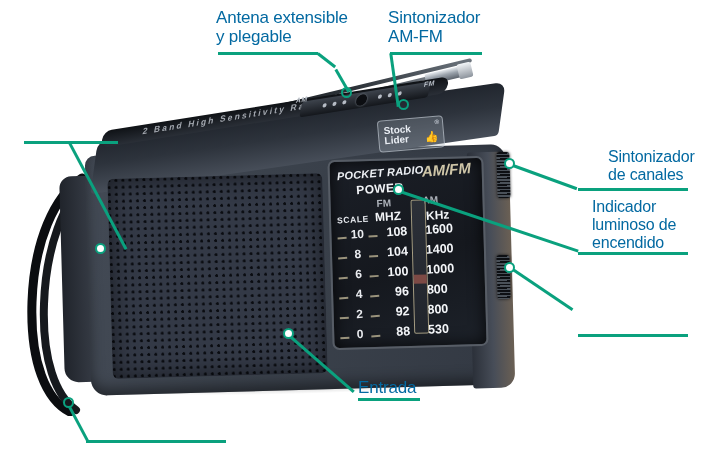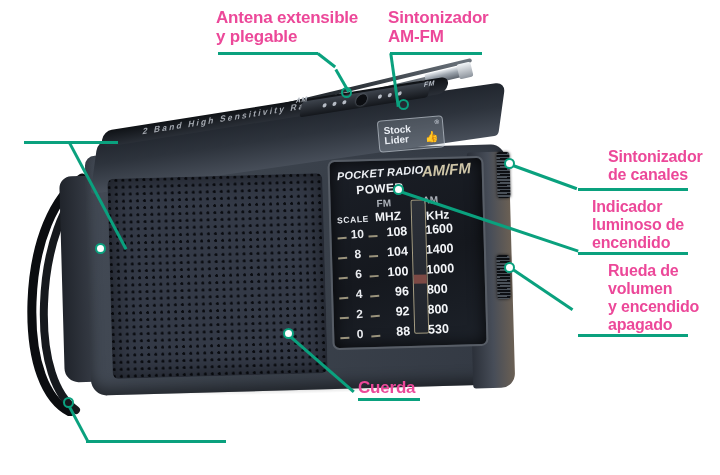--- a/index.html
+++ b/index.html
@@ -1,21 +1,21 @@
 <!DOCTYPE html>
 <html><head>
 <meta charset="utf-8">
 <style>
   html,body{margin:0;padding:0;background:#ffffff;}
   body{width:720px;height:475px;position:relative;overflow:hidden;
        font-family:"Liberation Sans",sans-serif;}
   #stage{position:absolute;left:0;top:0;width:720px;height:475px;background:#fff;}
 
   
-  .label{position:absolute;font-weight:bold;color:#ec4899;line-height:1.12;
+  .label{position:absolute;font-weight:normal;color:#0369a1;line-height:1.12;
          letter-spacing:-0.2px;white-space:pre-line;}
   .label.sz17{font-size:17px;}
   .label.sz16{font-size:16px;}
 
   
   .ulbar{position:absolute;height:3px;background:#0aa17e;}
 
   
   .lead{position:absolute;height:2.5px;background:#0aa17e;transform-origin:0 50%;}
 
@@ -328,29 +328,25 @@
   <div class="lead" style="left:513px;top:164px;width:68px;transform:rotate(20deg);"></div>
   <div class="dot filled" style="left:504px;top:158px;width:11px;height:11px;"></div>
 
   <div class="label sz16" style="left:592px;top:198px;">Indicador
 luminoso de
 encendido</div>
   <div class="ulbar" style="left:578px;top:252px;width:110px;"></div>
   <div class="lead" style="left:400px;top:190px;width:188px;transform:rotate(18.5deg);"></div>
   <div class="dot filled" style="left:393px;top:184px;width:11px;height:11px;"></div>
 
-  <div class="label sz16" style="left:608px;top:262px;">Rueda de
-volumen
-y encendido
-apagado</div>
   <div class="ulbar" style="left:578px;top:334px;width:110px;"></div>
   <div class="lead" style="left:513px;top:268px;width:72px;transform:rotate(34deg);"></div>
   <div class="dot filled" style="left:504px;top:262px;width:11px;height:11px;"></div>
 
-  <div class="label sz17" style="left:358px;top:378px;">Cuerda</div>
+  <div class="label sz17" style="left:358px;top:378px;">Entrada</div>
   <div class="ulbar" style="left:358px;top:398px;width:62px;"></div>
   <div class="lead" style="left:289px;top:334px;width:86px;transform:rotate(41deg);"></div>
   <div class="dot filled" style="left:283px;top:328px;width:11px;height:11px;"></div>
 
   <div class="ulbar" style="left:86px;top:440px;width:140px;"></div>
   <div class="lead" style="left:70px;top:406px;width:38px;transform:rotate(62deg);"></div>
   <div class="dot hollow" style="left:63px;top:397px;width:11px;height:11px;"></div>
 
 </div>
 

